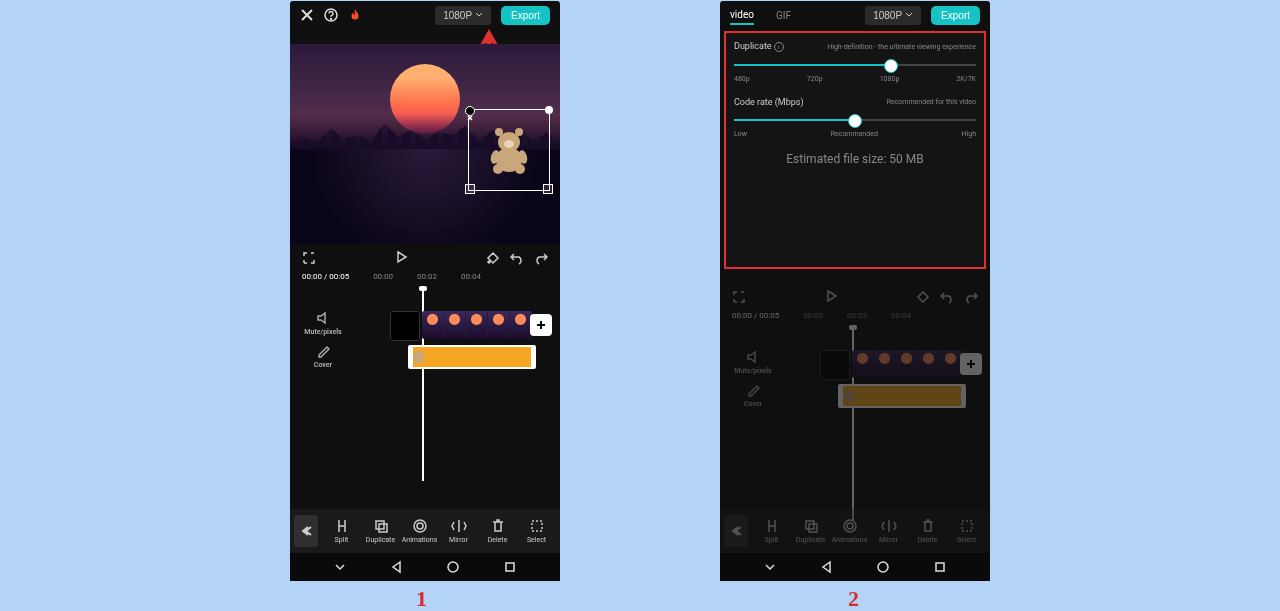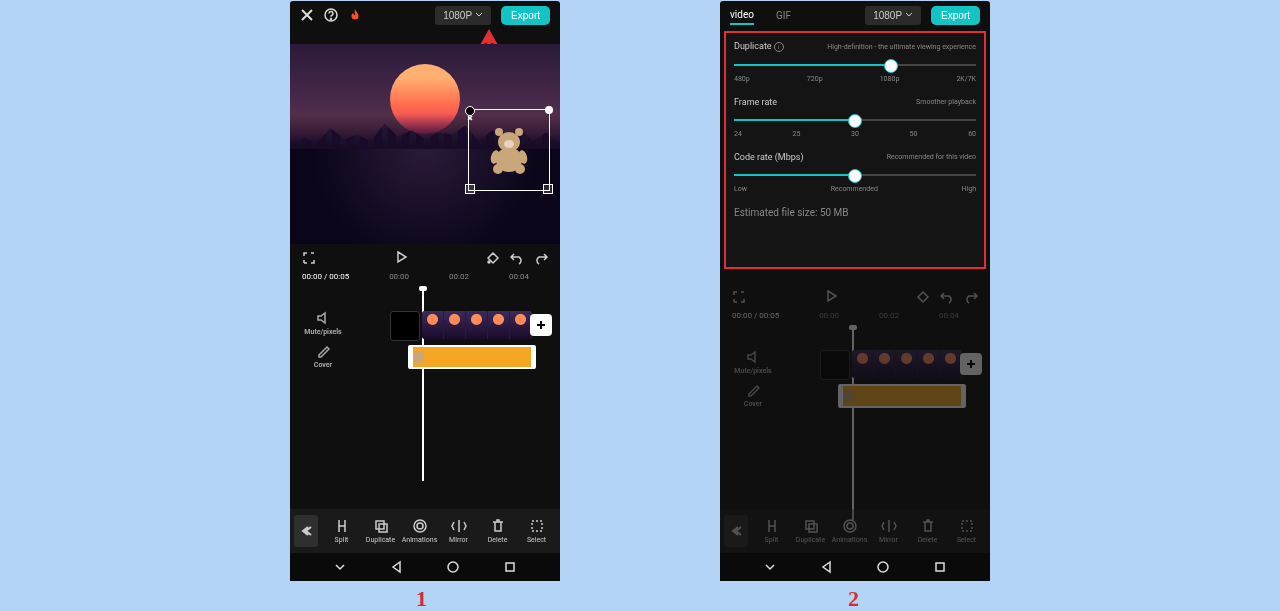--- a/index.html
+++ b/index.html
@@ -149,21 +149,21 @@
   }
   .ctrl-row svg{width:14px;height:14px;stroke:#ccc;fill:none;stroke-width:1.5;}
   .ctrl-row .play{margin-left:auto;margin-right:auto;}
   .ctrl-row .right{display:flex;gap:10px;}
 
   .time-row{
     padding: 0 12px;
     font-size:8px;
     color:#888;
     display:flex;
-    gap:40px;
+    gap:24px;
   }
   .time-row span:first-child{color:#fff;}
 
   
   .timeline {
     position:relative;
     height: 188px;
     padding-top:12px;
     font-weight:bold;
   }
@@ -240,21 +240,21 @@
   }
   .row{margin-bottom:14px;}
   .row-head{display:flex;justify-content:space-between;align-items:center;font-size:9px;color:#ccc;margin-bottom:6px;}
   .row-head .hint{font-size:7px;color:#888;text-align:right;}
   .info-dot{display:inline-block;width:8px;height:8px;border:1px solid #888;border-radius:50%;font-size:6px;line-height:8px;text-align:center;color:#888;margin-left:2px;}
   .slider{position:relative;height:14px;}
   .slider .track-bg{position:absolute;left:0;right:0;top:6px;height:2px;background:#444;}
   .slider .track-fill{position:absolute;left:0;top:6px;height:2px;background:#14c4c4;}
   .slider .knob{position:absolute;top:1px;width:12px;height:12px;border-radius:50%;background:#fff;border:1.5px solid #14c4c4;transform:translateX(-50%);}
   .slider-labels{display:flex;justify-content:space-between;font-size:7px;color:#888;margin-top:3px;}
-  .est{font-size:10px;color:#888;margin-top:8px;}
+  .est{text-align:center;font-size:12px;color:#888;margin-top:8px;}
 
   
   .arrow{
     position:absolute;
     left: 186px; top: 26px;
     width: 26px; height: 30px;
   }
   .arrow svg{width:100%;height:100%;}
 
   .phone2 .ctrl-timeline-block{
@@ -474,38 +474,20 @@
       <div class="slider">
         <div class="track-bg"></div>
           <div class="track-fill" style="width:65%"></div>
           <div class="knob" style="left:65%"></div>
       </div>
       <div class="slider-labels">
         <span>480p</span>
         <span>720p</span>
         <span>1080p</span>
         <span>2K/7K</span>
-      </div>
-    </div>
-    <div class="row">
-      <div class="row-head">
-        <span>Frame rate</span>
-        <span class="hint">Smoother playback</span>
-      </div>
-      <div class="slider">
-        <div class="track-bg"></div>
-          <div class="track-fill" style="width:50%"></div>
-          <div class="knob" style="left:50%"></div>
-      </div>
-      <div class="slider-labels">
-        <span>24</span>
-        <span>25</span>
-        <span>30</span>
-        <span>50</span>
-        <span>60</span>
       </div>
     </div>
     <div class="row">
       <div class="row-head">
         <span>Code rate (Mbps)</span>
         <span class="hint">Recommended for this video</span>
       </div>
       <div class="slider">
         <div class="track-bg"></div>
           <div class="track-fill" style="width:50%"></div>

